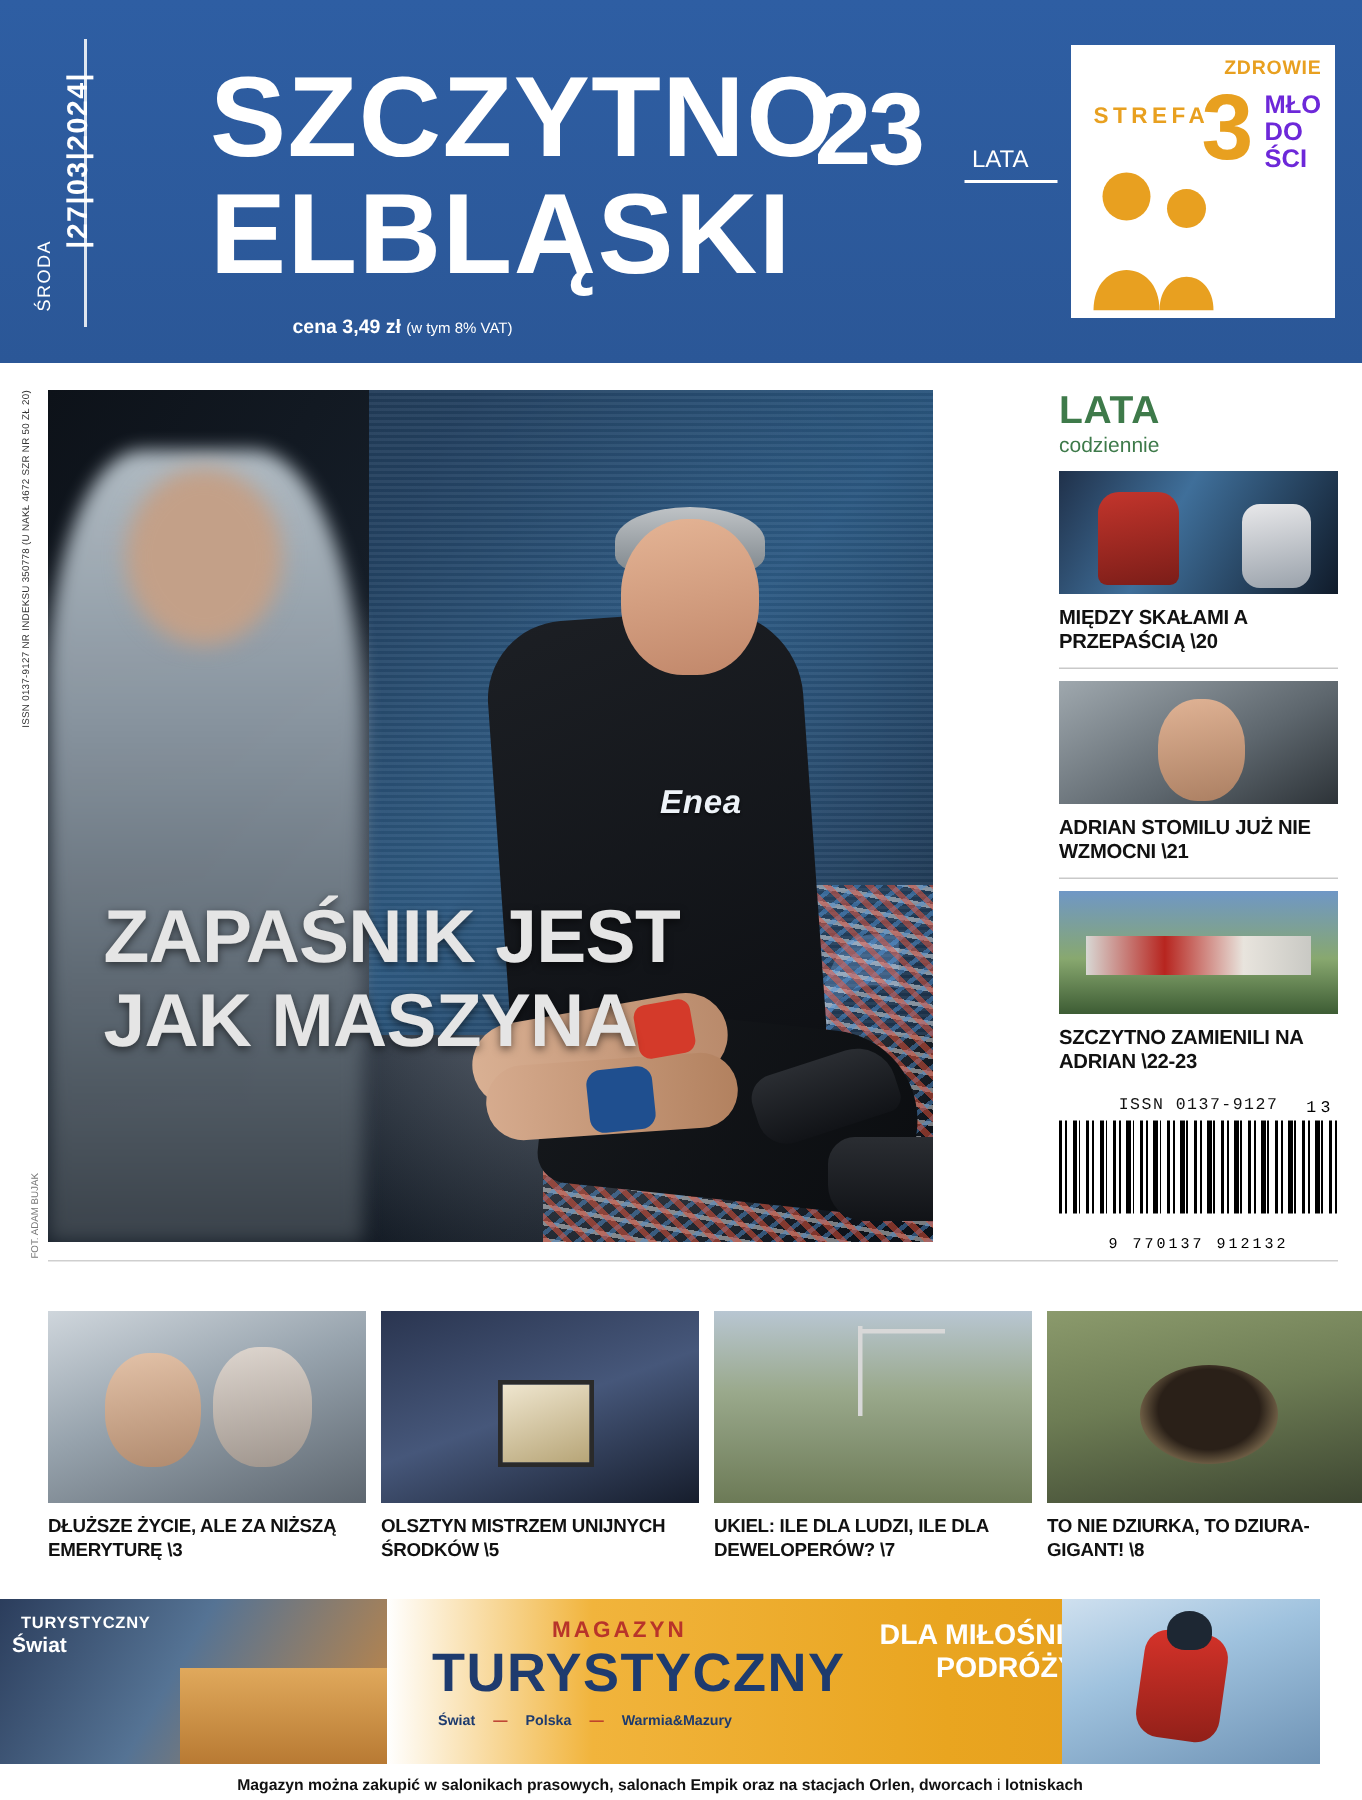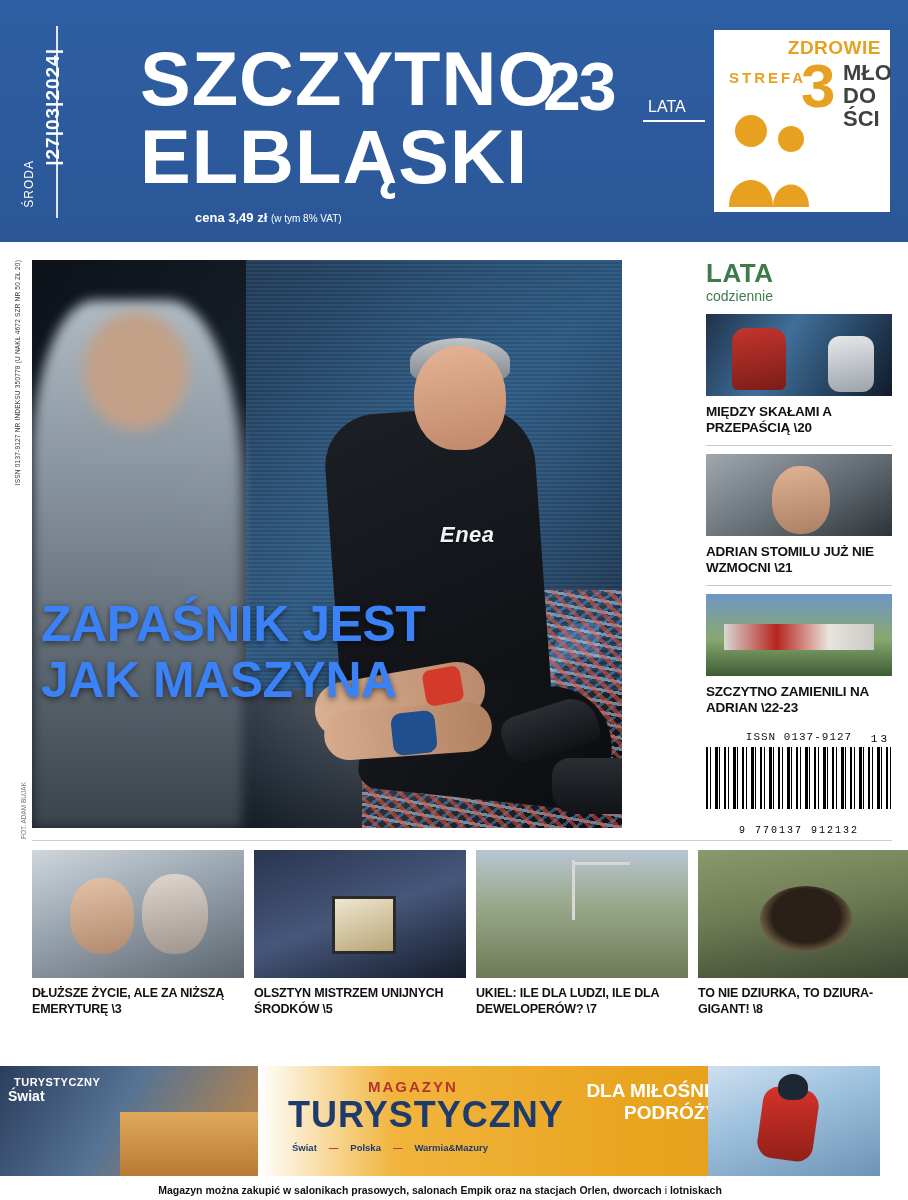--- a/index.html
+++ b/index.html
@@ -106,21 +106,21 @@
     position: absolute;
     right: 18px; top: 30px;
     width: 176px; height: 182px;
     background: #ffffff;
     border: 1px solid #ffffff;
   }
   .zdrowie-title {
     position: absolute;
     right: 8px; top: 6px;
     color: #e8a020;
-    font-size: 19px;
+    font-size: 13px;
     font-weight: 700;
     letter-spacing: 0.5px;
   }
   .zdrowie-strefa {
     position: absolute;
     left: 14px; top: 38px;
     color: #e8a020;
     font-size: 15px;
     font-weight: 700;
     letter-spacing: 3px;
@@ -129,22 +129,22 @@
     position: absolute;
     left: 86px; top: 24px;
     color: #e8a020;
     font-size: 62px;
     font-weight: 700;
     line-height: 1;
   }
   .zdrowie-mlodosci {
     position: absolute;
     left: 128px; top: 30px;
-    color: #404040;
-    font-size: 22px;
+    color: #6d28d9;
+    font-size: 17px;
     font-weight: 700;
     line-height: 1.05;
     text-align: left;
     width: 44px;
   }
   .zdrowie-figs {
     position: absolute;
     left: 10px; top: 78px;
     width: 110px; height: 98px;
   }
@@ -315,23 +315,23 @@
     left: 408px; top: 262px;
     color: #eef3f8;
     font-size: 22px;
     font-style: italic;
     font-weight: 700;
     letter-spacing: 0.5px;
     text-shadow: 0 1px 2px rgba(0,0,0,0.6);
   }
   .headline {
     position: absolute;
-    left: 9px; top: 336px;
+    left: 37px; top: 336px;
     width: 400px;
-    color: #3b82f6;
+    color: #e5e5e5;
     font-size: 50px;
     font-weight: 700;
     line-height: 1.12;
     letter-spacing: -0.5px;
     text-shadow: 0 2px 6px rgba(0,0,0,0.55);
   }
 
   
   .sport-col {
     position: absolute;
@@ -434,21 +434,21 @@
 
   
   .strip-rule {
     position: absolute;
     left: 32px; top: 598px;
     width: 860px; height: 1px;
     background: #cfcfcf;
   }
   .cards {
     position: absolute;
-    left: 32px; top: 608px;
+    left: 32px; top: 632px;
     width: 860px; height: 172px;
     display: flex;
     gap: 10px;
   }
   .card { width: 212px; }
   .card-img {
     width: 212px; height: 128px;
     position: relative;
     overflow: hidden;
   }

